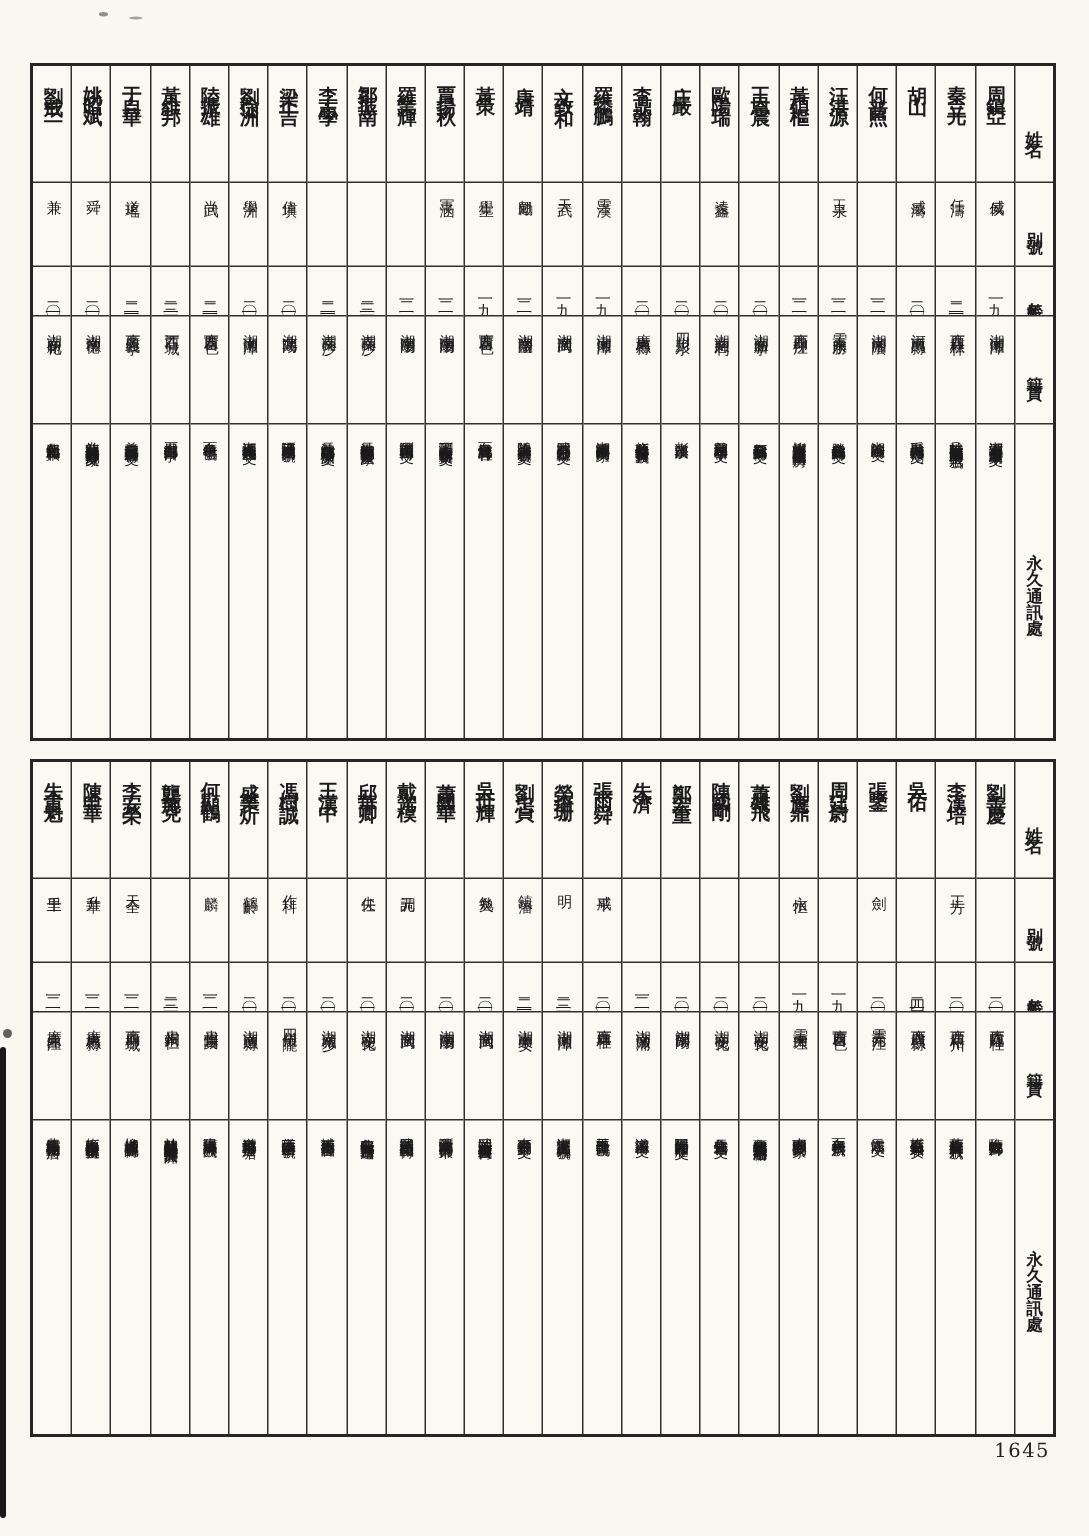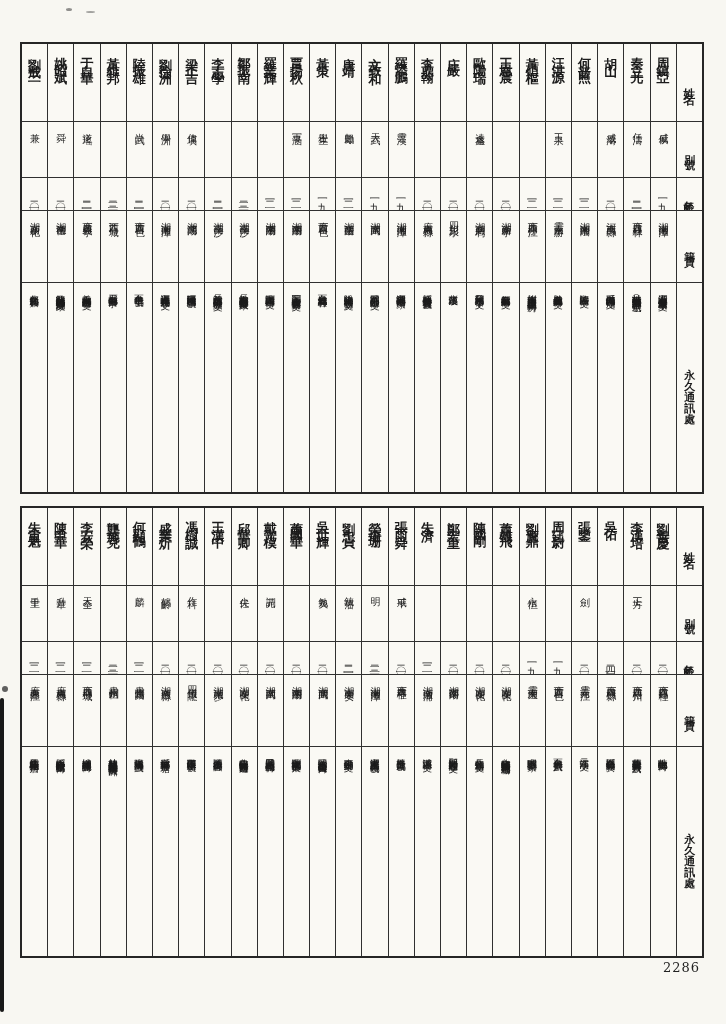--- a/index.html
+++ b/index.html
@@ -998,19 +998,19 @@
       </div>
       <div class="cell native-cell">
         <span class="vt">籍貫</span>
       </div>
       <div class="cell addr-cell">
         <span class="vt">永久通訊處</span>
       </div>
     </div>
   </div>
 
-  <div class="page-number">2286</div>
+  <div class="page-number">1645</div>
 
   <div class="artifact-streak"></div>
   <div class="speck speck-a"></div>
   <div class="speck speck-b"></div>
   <div class="speck speck-c"></div>
 </div>
 
 </body></html>

